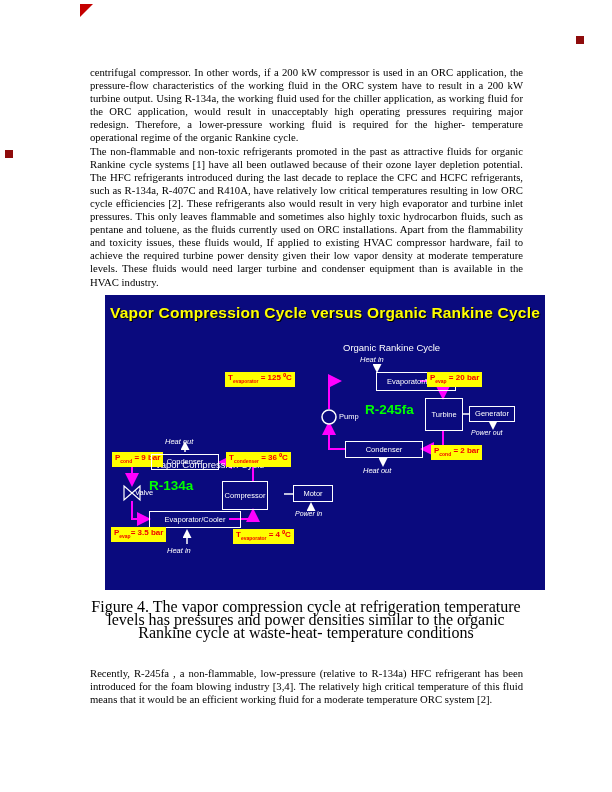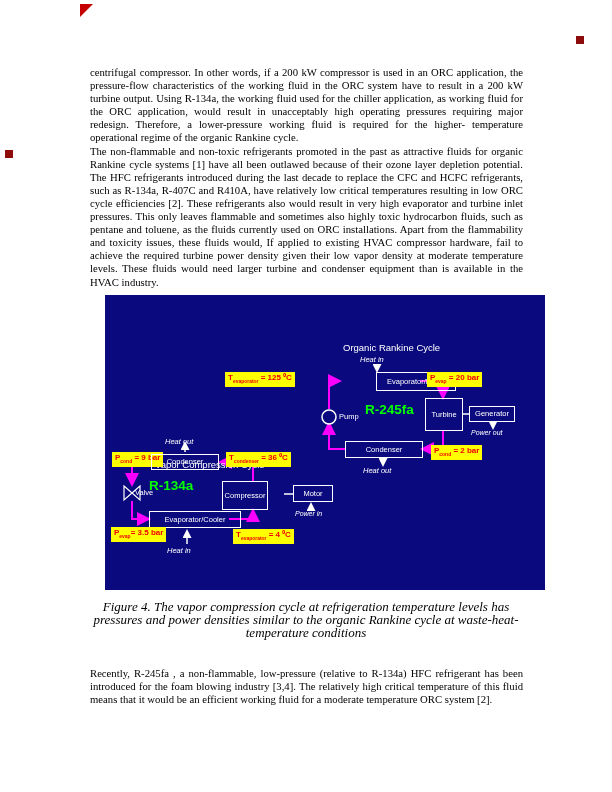--- a/index.html
+++ b/index.html
@@ -49,39 +49,40 @@
   }
   .ylab sub { font-size:0.62em; }
   .wlab { position:absolute; color:#ffffff; font-size:7.5px; white-space:nowrap; }
   .ital { font-style:italic; }
   .seclab { position:absolute; color:#ffffff; font-size:9.5px; white-space:nowrap; }
   .fluid { position:absolute; color:#00ff00; font-weight:bold; font-size:13.5px; white-space:nowrap; }
 
   
   .caption {
     position:absolute; left:86px; top:600px; width:440px; text-align:center;
-    font-style:italic; font-size:13px; line-height:13px;
+    font-size:16px; line-height:13px;
   }
 </style>
 </head>
 <body>
 
 <div class="page">
 
   <div class="mark-triangle"></div>
   <div class="mark-square mark-topright"></div>
   <div class="mark-square mark-left"></div>
 
   <div class="textblock tb-top">
     <p>centrifugal compressor. In other words, if a 200 kW compressor is used in an ORC application, the pressure-flow characteristics of the working fluid in the ORC system have to result in a 200 kW turbine output.  Using R-134a, the working fluid used for the chiller application, as working fluid for the ORC application, would result in unacceptably high operating pressures requiring major redesign.  Therefore, a lower-pressure working fluid is required for the higher- temperature operational regime of the organic Rankine cycle.</p>
     <p>The non-flammable and non-toxic refrigerants promoted in the past as attractive fluids for organic Rankine cycle systems [1] have all been outlawed because of their ozone layer depletion potential.  The HFC refrigerants introduced during the last decade to replace the CFC and HCFC refrigerants, such as R-134a, R-407C and R410A, have relatively low critical temperatures resulting in low ORC cycle efficiencies [2].  These refrigerants also would result in very high evaporator and turbine inlet pressures.  This only leaves flammable and sometimes also highly toxic hydrocarbon fluids, such as pentane and toluene, as the fluids currently used on ORC installations.  Apart from the flammability and toxicity issues, these fluids would, If applied to existing HVAC compressor hardware, fail to achieve the required turbine power density given their low vapor density at moderate temperature levels.  These fluids would need larger turbine and condenser equipment than is available in the HVAC industry.</p>
   </div>
 
   <div class="figure">
 
+    <div class="fig-title">Vapor Compression Cycle versus Organic Rankine Cycle</div>
 
     <svg class="fig-lines" width="440" height="295" viewBox="0 0 440 295">
       <defs>
         <marker id="am" markerWidth="7" markerHeight="7" refX="4" refY="3.5" orient="auto">
           <path d="M0,0 L7,3.5 L0,7 z" fill="#FF00FF"></path>
         </marker>
         <marker id="aw" markerWidth="6" markerHeight="6" refX="4" refY="3" orient="auto">
           <path d="M0,0 L6,3 L0,6 z" fill="#ffffff"></path>
         </marker>
       </defs>

